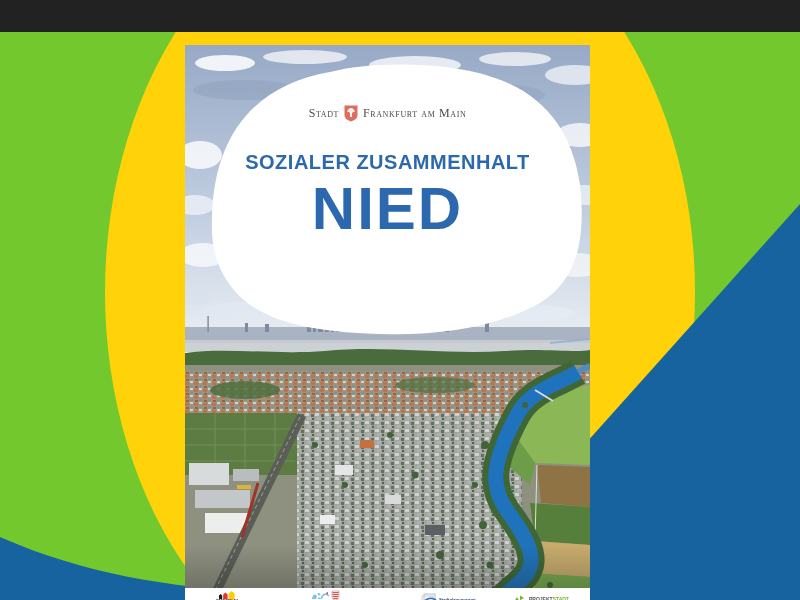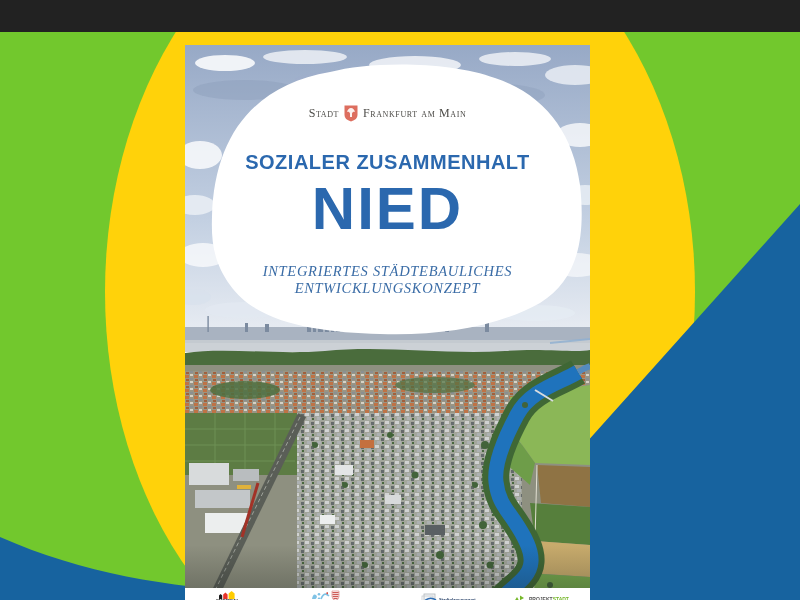--- a/index.html
+++ b/index.html
@@ -179,24 +179,20 @@
       <span>Stadt</span>
       <svg width="14" height="17" viewBox="0 0 14 17">
         <path d="M0.5,0.5 H13.5 V10 Q13.5,14.5 7,16.5 Q0.5,14.5 0.5,10 Z" fill="#dd6e5f"></path>
         <path d="M7,3 C5,3 3.5,5 3,7 C4.5,6.5 5.5,7 6,8.5 L6,12 L8,12 L8,8.5 C8.5,7 9.5,6.5 11,7 C10.5,5 9,3 7,3 Z" fill="#ffffff" opacity="0.9"></path>
       </svg>
       <span>Frankfurt am Main</span>
     </div>
 
     <div class="txt kicker">SOZIALER ZUSAMMENHALT</div>
     <div class="txt title">NIED</div>
-    <div class="txt subtitle">
-      <div>INTEGRIERTES STÄDTEBAULICHES</div>
-      <div>ENTWICKLUNGSKONZEPT</div>
-    </div>
 
     <div class="footerbar">
       <svg width="405" height="27" viewBox="0 0 405 27">
 
         <g>
           <g transform="translate(34,2)">
             <path d="M0,9 L0,5.5 L1.6,4 L3.2,5.5 L3.2,9 Z" fill="#1a1a1a"></path>
             <path d="M4.2,9 L4.2,4.5 L6.4,2.5 L8.6,4.5 L8.6,9 Z" fill="#e6332a"></path>
             <path d="M9.6,9 L9.6,3.5 L12.6,1 L15.6,3.5 L15.6,9 Z" fill="#ffcc00"></path>
           </g>

